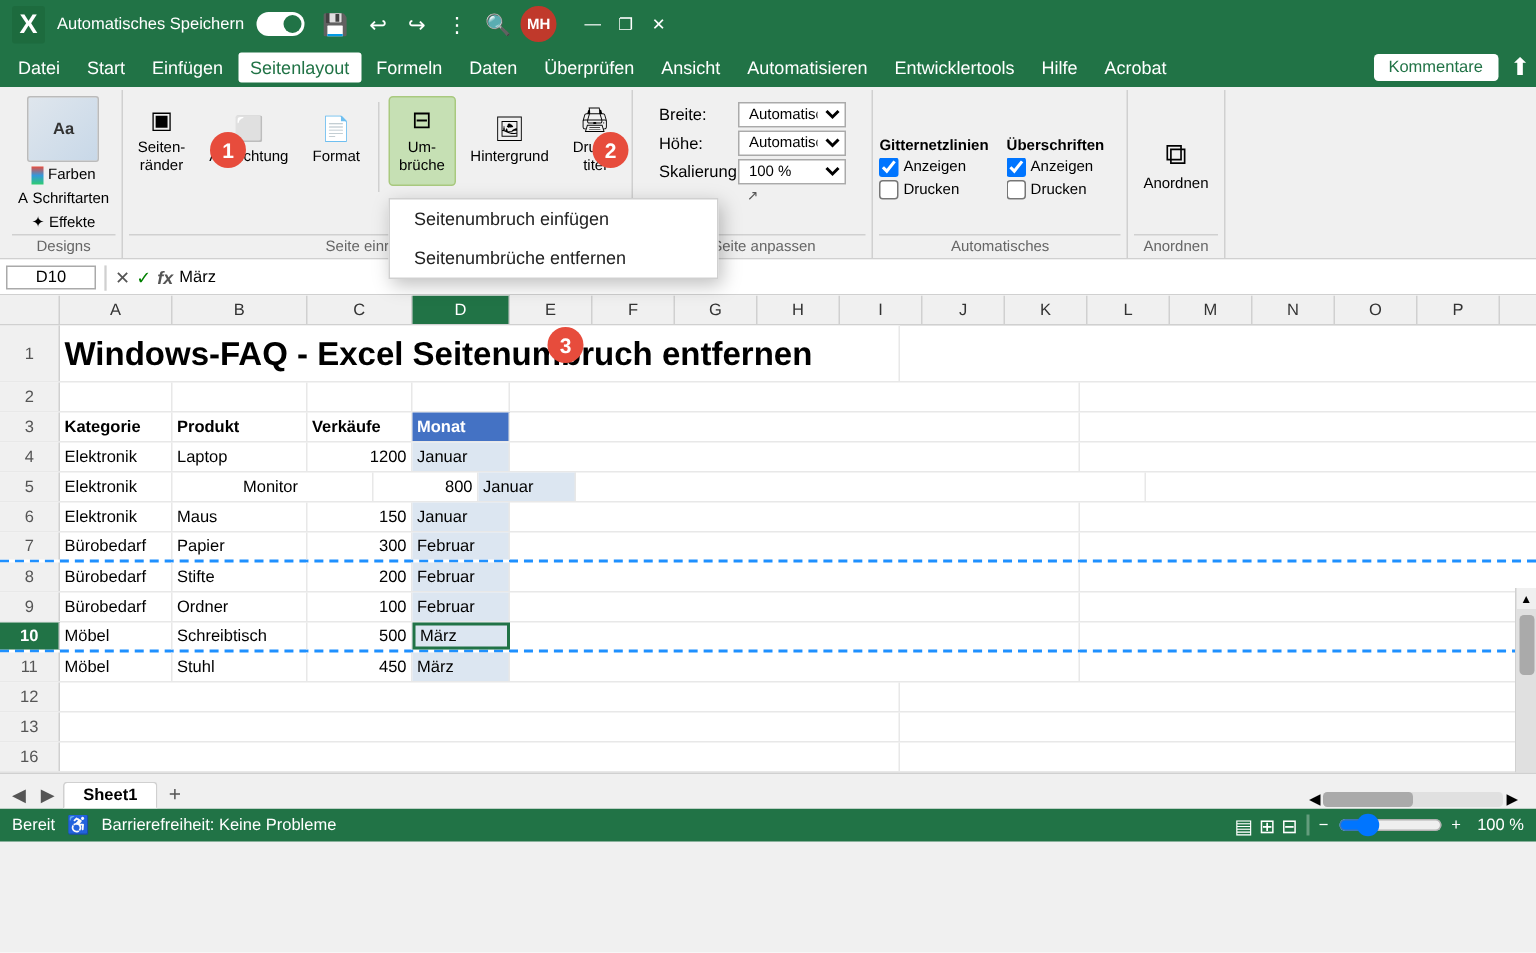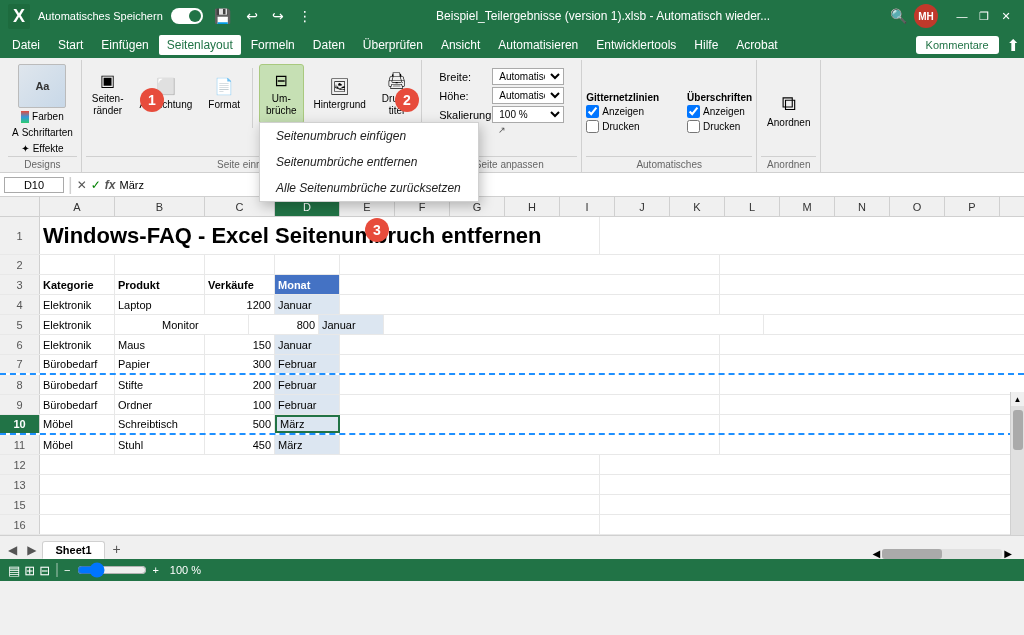--- a/index.html
+++ b/index.html
@@ -301,21 +301,20 @@
   <div class="title-bar">
     <span style="font-weight:bold;font-size:18px;background:#1d6b3e;padding:2px 5px;border-radius:2px;">X</span>
     <span style="font-size:11px;">Automatisches Speichern</span>
     <div class="toggle-switch"></div>
     <div class="title-bar-icons">
       <span class="title-bar-icon">💾</span>
       <span class="title-bar-icon">↩</span>
       <span class="title-bar-icon">↪</span>
       <span class="title-bar-icon">⋮</span>
     </div>
-    <div class="title-bar-center">Beispiel_Teilergebnisse (version 1).xlsb  -  Automatisch wieder...</div>
     <div class="title-bar-right">
       <span style="font-size:14px;">🔍</span>
       <div class="avatar">MH</div>
       <div class="window-controls">
         <span class="win-btn">—</span>
         <span class="win-btn">❐</span>
         <span class="win-btn close">✕</span>
       </div>
     </div>
   </div>
@@ -381,24 +380,23 @@
 
           <div class="ribbon-separator"></div>
 
           <div style="position:relative;">
             <div class="ribbon-btn umbrueche-btn" style="height:60px;background:#c6e0b4;border:1px solid #a9c97f;border-radius:3px;">
               <div class="ribbon-btn-icon" style="font-size:16px;">⊟</div>
               <div style="font-size:10px;white-space:pre-line;text-align:center;">Um-
 brüche</div>
             </div>
 
-            <div class="dropdown-menu" style="top:58px;left:0;font-style:italic;">
+            <div class="dropdown-menu" style="top:68px;left:0;">
               <div class="dropdown-item">Seitenumbruch einfügen</div>
               <div class="dropdown-item">Seitenumbrüche entfernen</div>
-              <div class="dropdown-item">Alle Seitenumbrüche zurücksetzen</div>
             </div>
           </div>
 
           <div class="ribbon-btn" style="height:60px;">
             <div class="ribbon-btn-icon" style="font-size:16px;">🖼</div>
             <div style="font-size:10px;">Hintergrund</div>
           </div>
 
           <div class="ribbon-btn" style="height:60px;">
             <div class="ribbon-btn-icon" style="font-size:16px;">🖨</div>
@@ -428,21 +426,21 @@
             <select class="size-input">
               <option>100 %</option>
             </select>
           </div>
           <div style="font-size:9px;color:#555;text-align:right;cursor:pointer;">↗</div>
         </div>
         <div class="ribbon-group-label" style="font-size:10px;color:#666;border-top:1px solid #d0d0d0;margin-top:auto;padding:2px 0;text-align:center;">An Seite anpassen</div>
       </div>
 
       <div class="ribbon-group" style="min-width:170px;">
-        <div class="ribbon-content" style="gap:28px;padding-top:4px;">
+        <div class="ribbon-content" style="gap:12px;padding-top:4px;">
           <div style="display:flex;flex-direction:column;gap:2px;">
             <div style="font-size:10px;font-weight:bold;">Gitternetzlinien</div>
             <label style="display:flex;align-items:center;gap:3px;font-size:10px;">
               <input type="checkbox" checked="" style="">
               <span>Anzeigen</span>
             </label>
             <label style="display:flex;align-items:center;gap:3px;font-size:10px;">
               <input type="checkbox" style="">
               <span>Drucken</span>
             </label>
@@ -604,24 +602,20 @@
 
     <div class="grid-row">
         <div class="row-num">12</div>
         <div class="cell" style="width:560px;"></div>
       </div>
     <div class="grid-row">
         <div class="row-num">13</div>
         <div class="cell" style="width:560px;"></div>
       </div>
     <div class="grid-row">
-        <div class="row-num">15</div>
-        <div class="cell" style="width:560px;"></div>
-      </div>
-    <div class="grid-row">
         <div class="row-num">16</div>
         <div class="cell" style="width:560px;"></div>
       </div>
 
     <div class="scrollbar-area">
       <div class="scroll-btn">▲</div>
       <div class="scroll-track">
         <div class="scroll-thumb"></div>
       </div>
 
@@ -640,20 +634,25 @@
         <span style="font-size:10px;cursor:pointer;">◀</span>
         <div style="width:120px;height:10px;background:#e0e0e0;border-radius:3px;position:relative;">
           <div style="width:60px;height:10px;background:#aaa;border-radius:3px;position:absolute;left:0;"></div>
         </div>
         <span style="font-size:10px;cursor:pointer;">▶</span>
       </div>
     </div>
   </div>
 
   <div class="status-bar">
+    <div class="status-left">
+      <span>Bereit</span>
+      <span style="font-size:12px;">♿</span>
+      <span>Barrierefreiheit: Keine Probleme</span>
+    </div>
     <div class="status-right">
       <div class="view-icons">
         <span class="view-icon">▤</span>
         <span class="view-icon">⊞</span>
         <span class="view-icon">⊟</span>
       </div>
       <span style="width:2px;height:14px;background:rgba(255,255,255,0.3);display:inline-block;"></span>
       <span style="font-size:11px;">−</span>
       <input type="range" min="10" max="400" value="100" style="width: 70px;">
       <span style="font-size:11px;">+</span>

